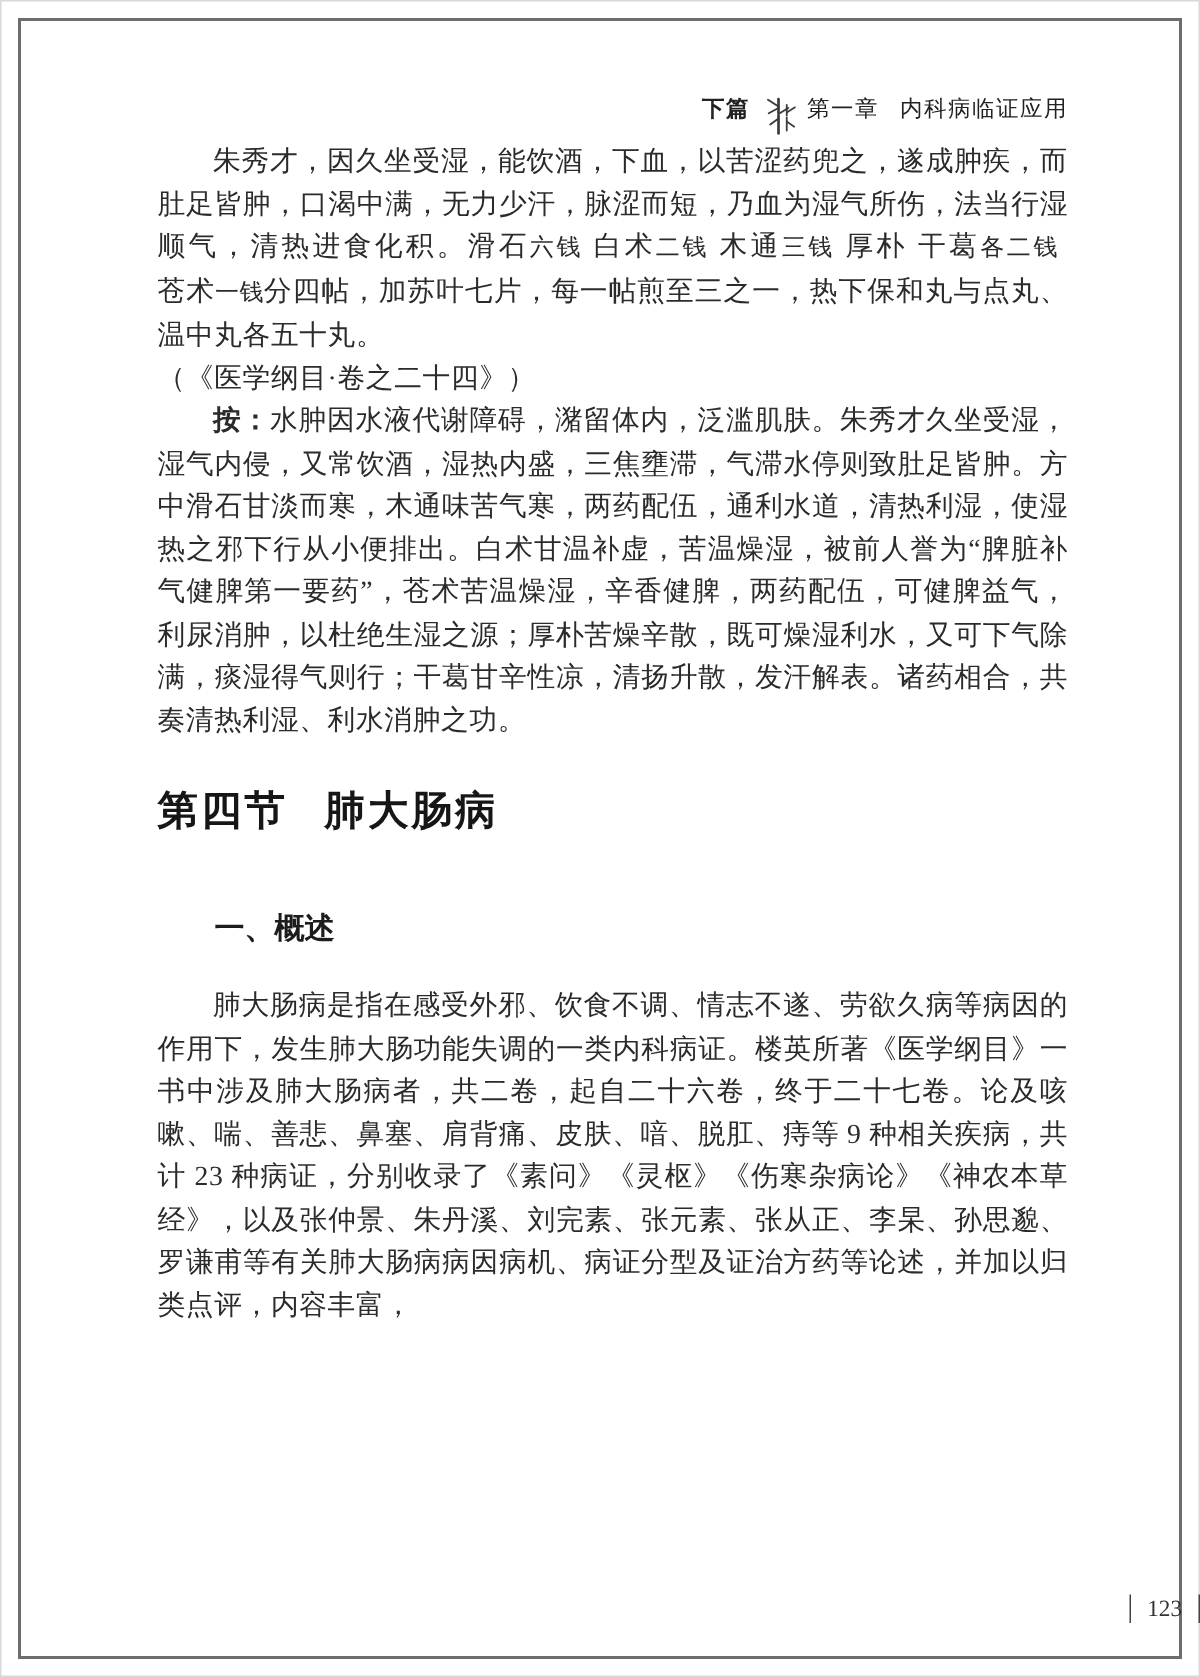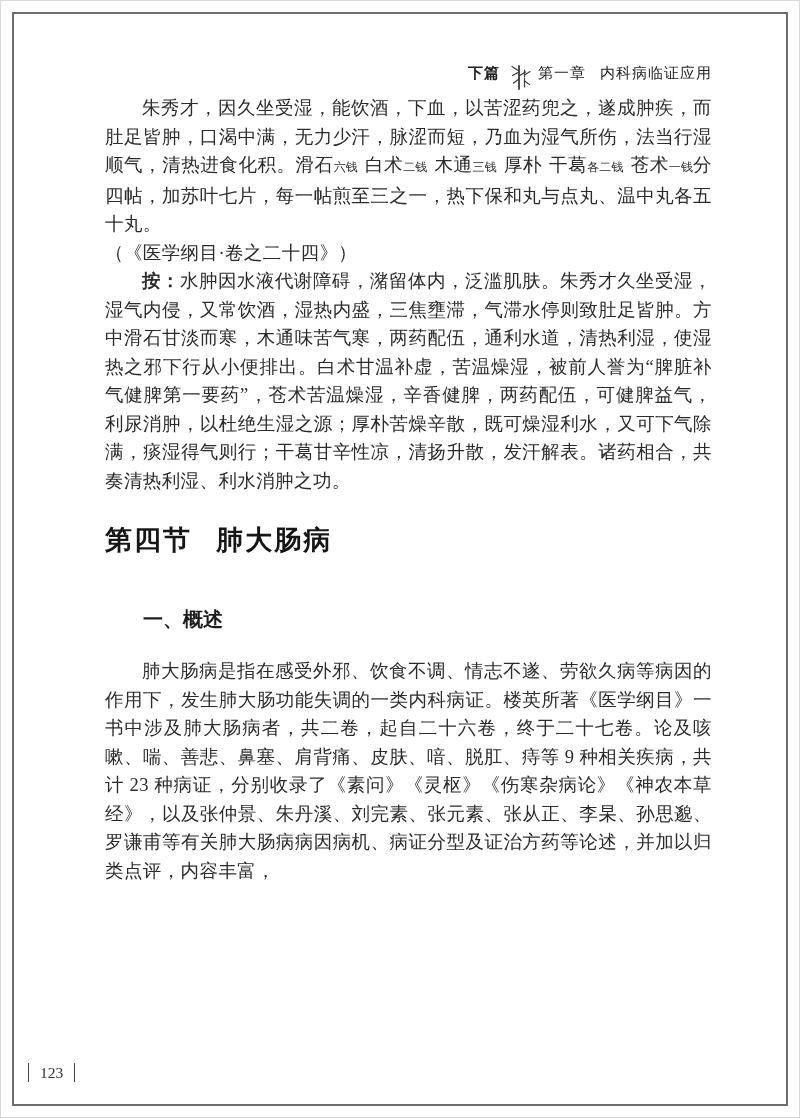--- a/index.html
+++ b/index.html
@@ -29,42 +29,42 @@
   }
   .indent{text-indent:2em;}
   .p-continuation{margin-top:28px;}
 
   .h-water{
     font-family:"Liberation Sans","DejaVu Sans",sans-serif;
     font-weight:700;font-size:19px;line-height:28.5px;
     margin:4px 0 0;padding-left:2em;color:#1c1c1c;
   }
   .p-case{margin-top:2px;}
-  .dose{font-size:12px;letter-spacing:0;}
+  .dose{font-size:16px;letter-spacing:0;}
   .formula-item{margin-right:.38em;white-space:nowrap;}
   .formula-item.last{margin-right:0;}
   .citation{display:block;text-indent:0;}
   .note-label{font-weight:700;}
 
   
   .section-heading{
     margin-top:26px;text-align:left;font-weight:700;color:#161616;
     font-size:27px;line-height:38px;letter-spacing:2px;
   }
   .section-number{margin-right:.9em;}
   .h-overview{
     font-family:"Liberation Sans","DejaVu Sans",sans-serif;
     font-weight:700;font-size:20px;line-height:28px;color:#1c1c1c;
     margin:46px 0 0;padding-left:1.9em;
   }
   .p-overview{margin-top:24px;}
 
   
   .page-footer{
-    position:absolute;left:0;right:0;bottom:36px;text-align:left;
+    position:absolute;left:0;right:0;bottom:36px;text-align:right;
     font-size:15.5px;color:#333;padding-left:28px;
   }
   .page-num{
     display:inline-block;padding:0 11px;line-height:19px;
     border-left:1.5px solid #444;border-right:1.5px solid #444;
   }
 </style>
 </head>
 <body>
 

